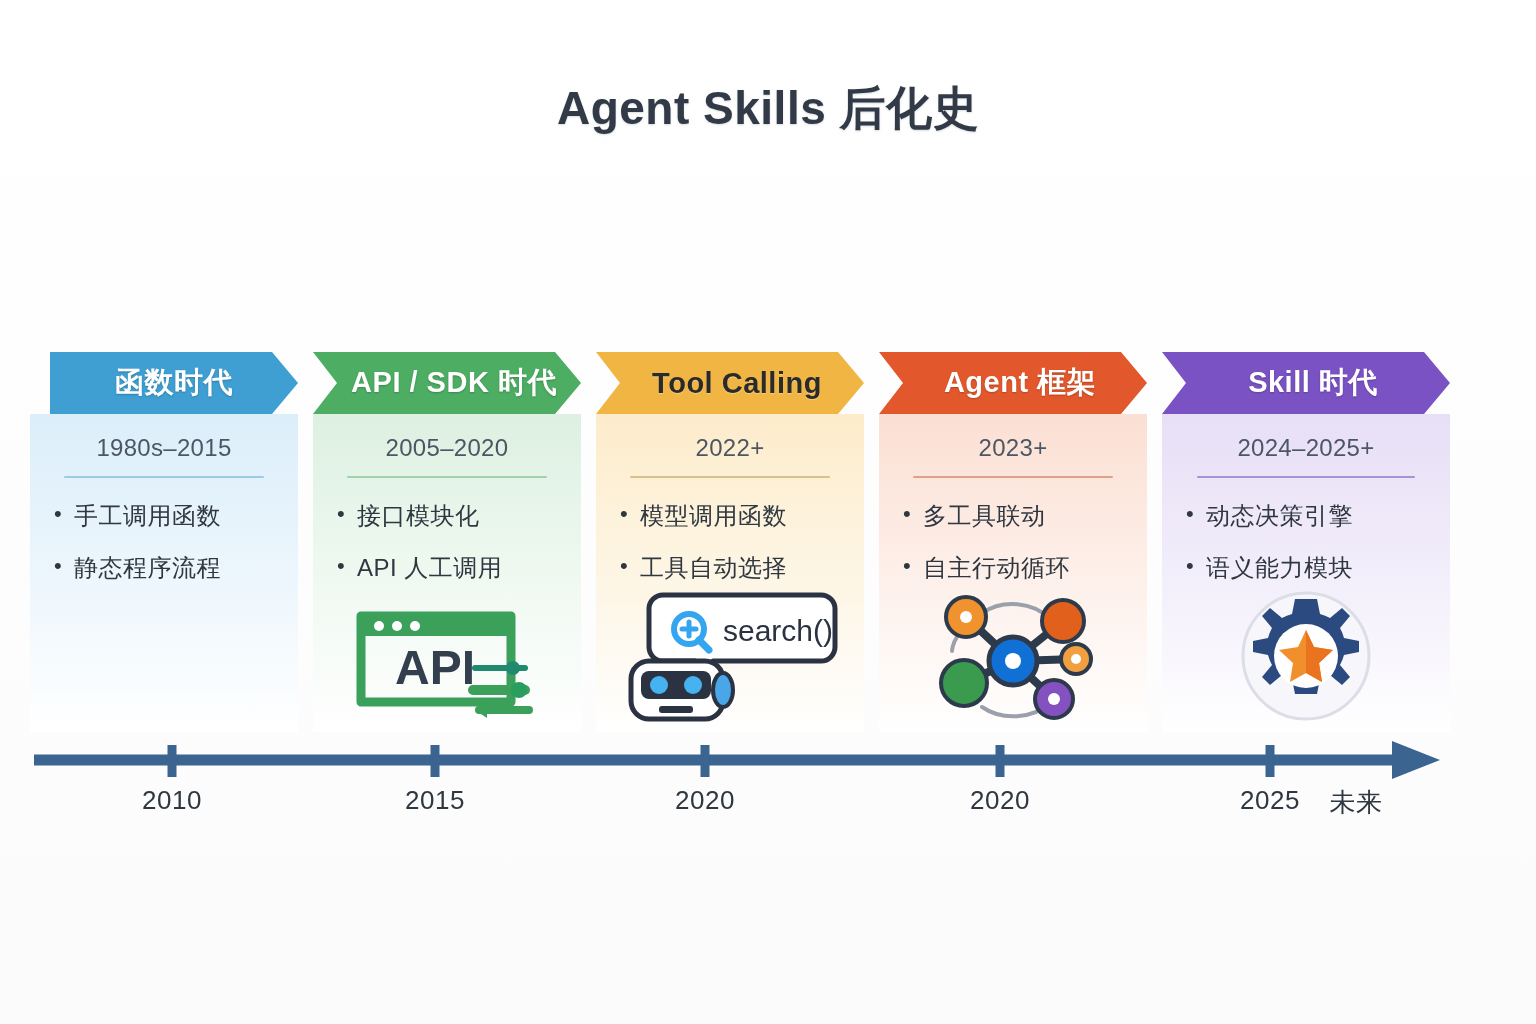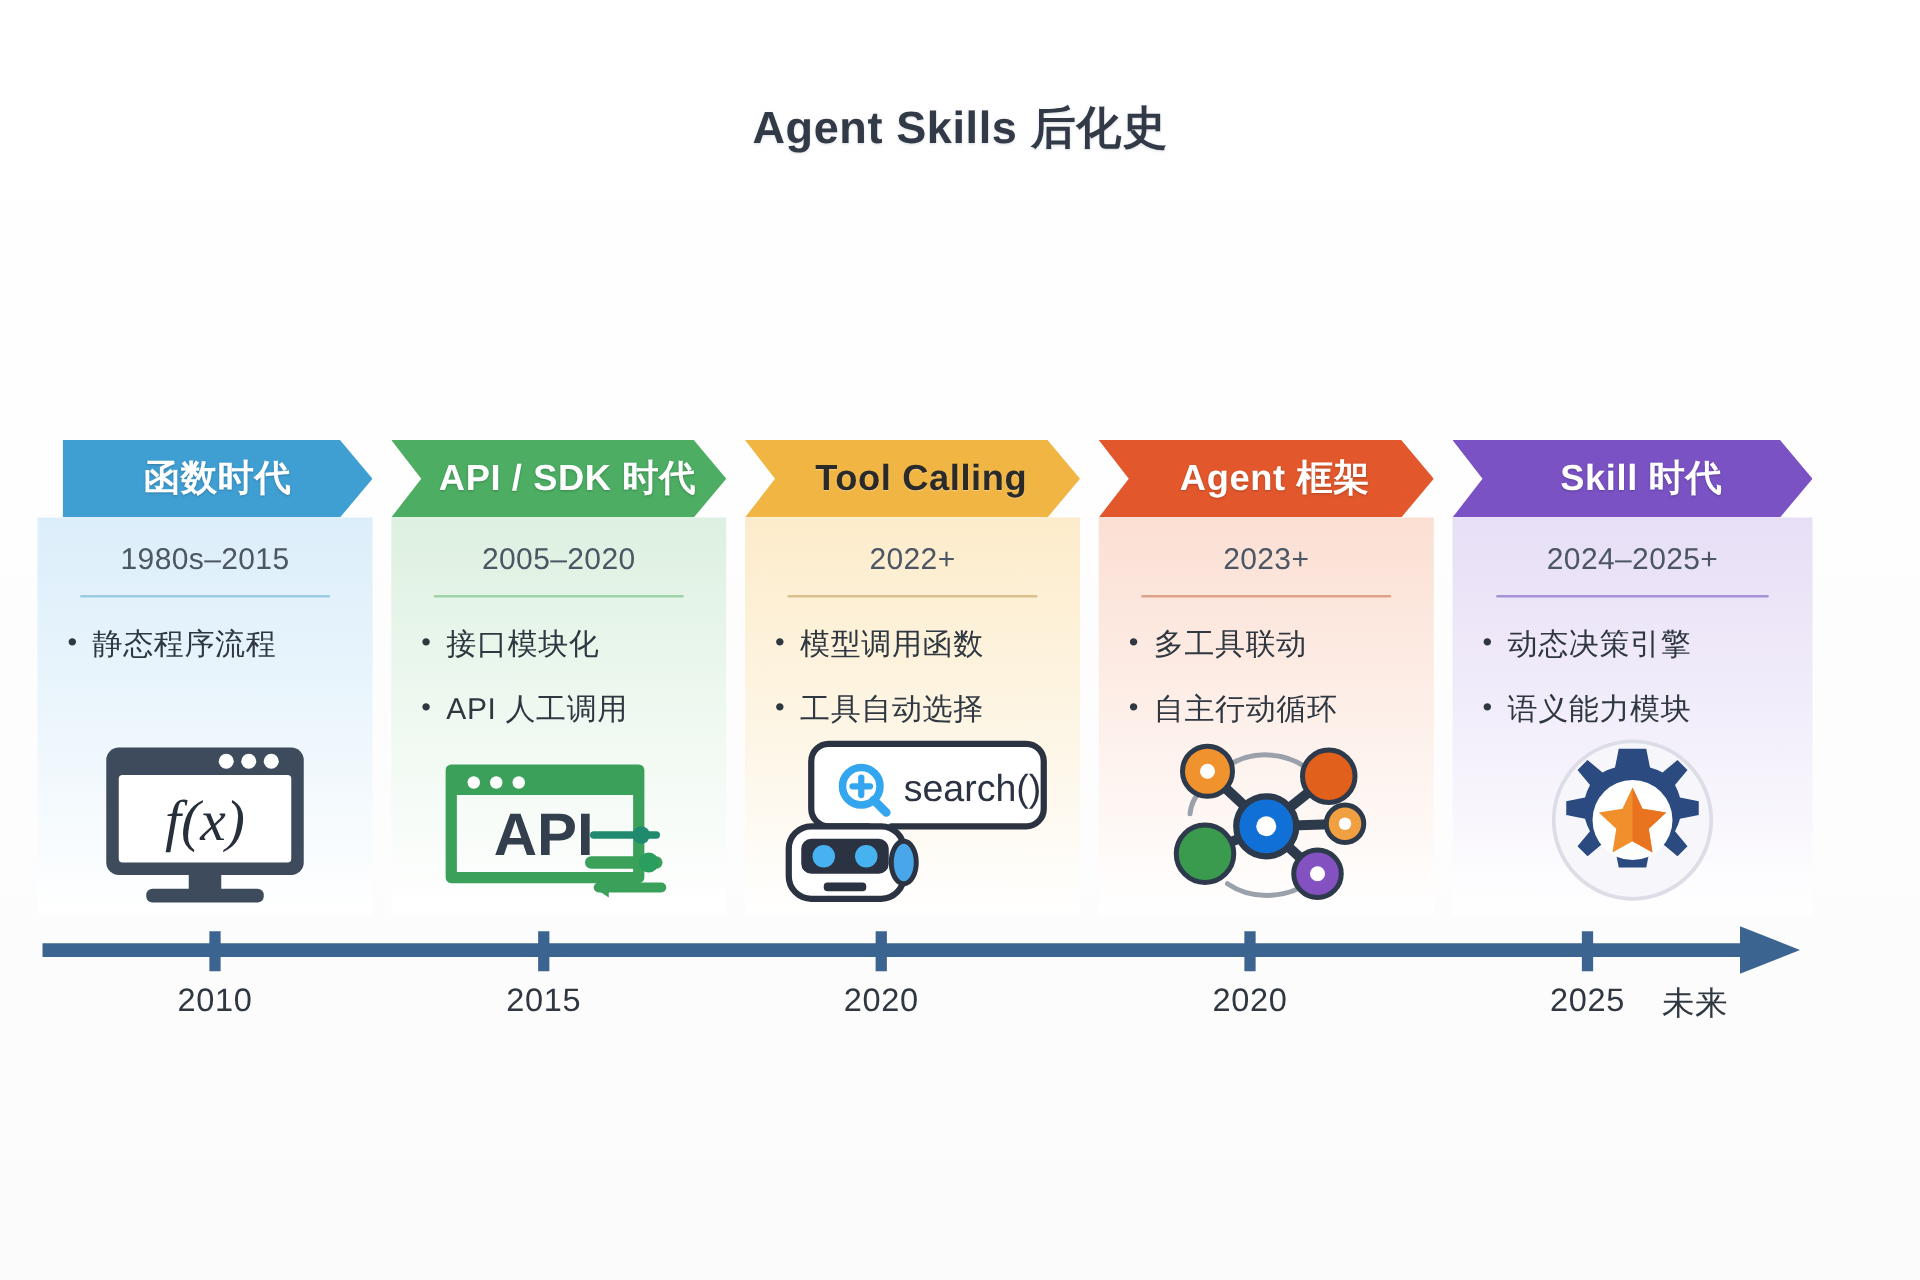--- a/index.html
+++ b/index.html
@@ -16,21 +16,21 @@
     background: linear-gradient(180deg,#ffffff 0%, #fdfdfe 60%, #fbfbfc 100%);
   }
 
   
   .page-title {
     position: absolute;
     top: 78px;
     left: 0;
     width: 1536px;
     text-align: center;
-    font-size: 36px;
+    font-size: 46px;
     font-weight: bold;
     color: #313a46;
     letter-spacing: 0.5px;
     text-shadow: 0 1px 2px rgba(120,130,145,0.28);
   }
 
   
   .cards {
     position: absolute;
     top: 352px;
@@ -164,35 +164,23 @@
 <div class="cards">
 
   <div class="card c0">
     <div class="banner" style="background:#3f9fd2;">
       <span>函数时代</span>
     </div>
     <div class="card-body" style="background:linear-gradient(180deg,#dceefa 0%, #eaf5fc 45%, #ffffff 100%);">
       <div class="card-date">1980s–2015</div>
       <div class="divider" style="background:#9ccbe6;"></div>
       <ul class="bullets">
+        <li>手工调用函数</li>
         <li>静态程序流程</li>
       </ul>
-      <div class="icon-slot">
-        <svg width="190" height="132" viewBox="0 0 190 132">
-          <rect x="16" y="6" width="158" height="102" rx="10" fill="#3d4b5c"></rect>
-          <rect x="26" y="28" width="138" height="70" rx="3" fill="#ffffff"></rect>
-          <circle cx="130" cy="17" r="6" fill="#ffffff"></circle>
-          <circle cx="148" cy="17" r="6" fill="#ffffff"></circle>
-          <circle cx="166" cy="17" r="6" fill="#ffffff" opacity="0"></circle>
-          <circle cx="112" cy="17" r="6" fill="#ffffff"></circle>
-          <rect x="82" y="108" width="26" height="13" fill="#3d4b5c"></rect>
-          <rect x="48" y="119" width="94" height="11" rx="5" fill="#3d4b5c"></rect>
-          <text x="95" y="80" font-family="'Liberation Serif','DejaVu Serif',serif" font-style="italic" font-size="46" fill="#262f3a" text-anchor="middle">f(x)</text>
-        </svg>
-      </div>
     </div>
   </div>
 
   <div class="card c1">
     <div class="banner" style="background:#4cad63;">
       <span>API / SDK 时代</span>
     </div>
     <div class="card-body" style="background:linear-gradient(180deg,#ddf0e1 0%, #edf8ef 45%, #ffffff 100%);">
       <div class="card-date">2005–2020</div>
       <div class="divider" style="background:#9ed3ab;"></div>

